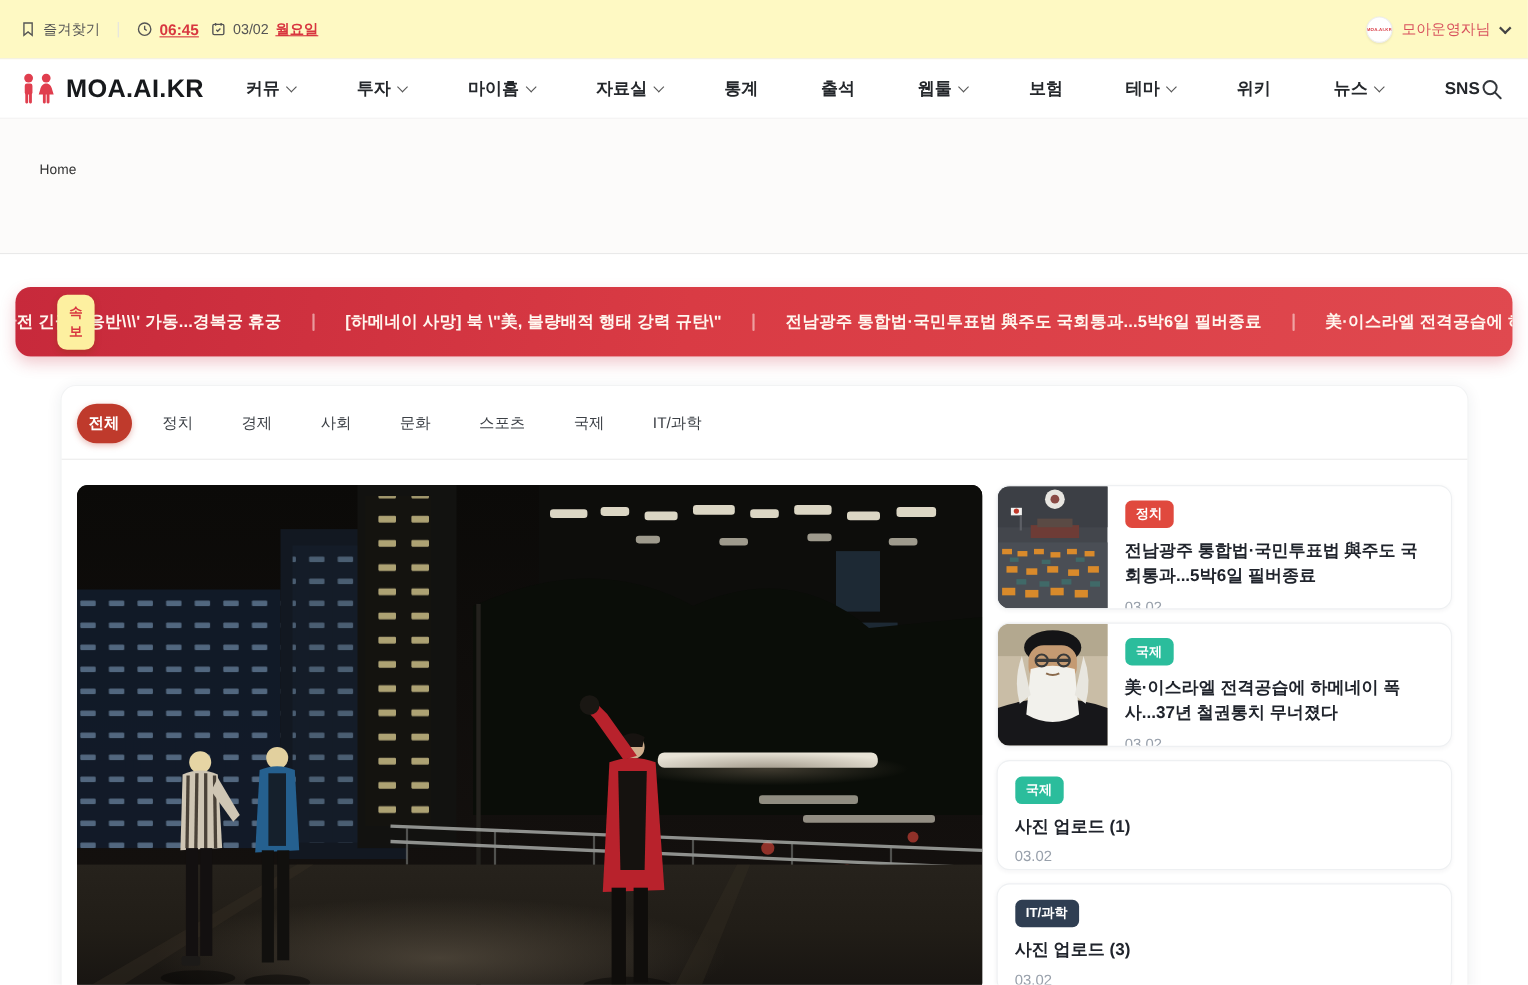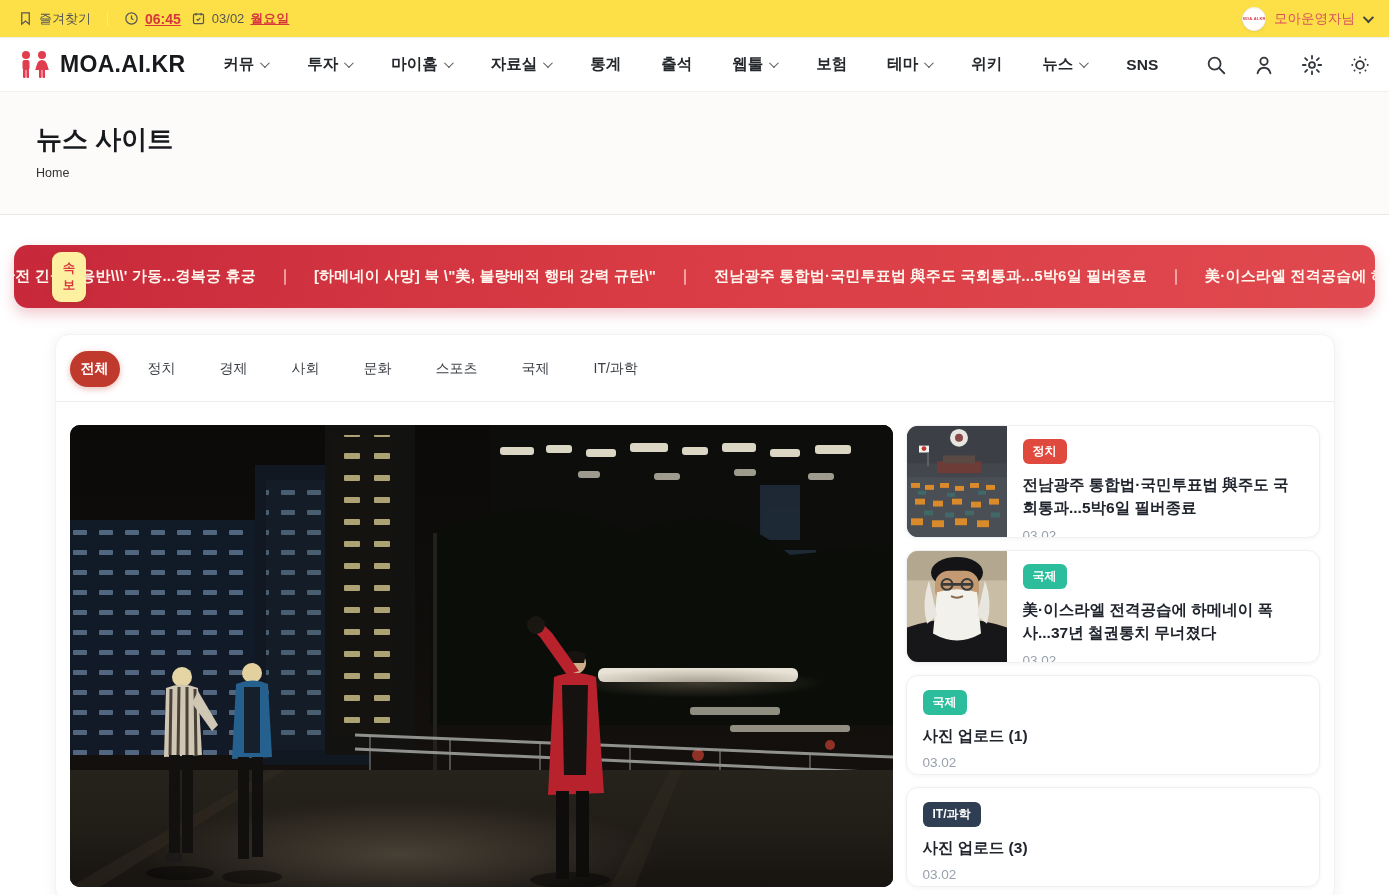--- a/index.html
+++ b/index.html
@@ -1,42 +1,42 @@
 <!DOCTYPE html>
 <html lang="ko"><head>
 <meta charset="utf-8">
 <style>
   * { margin:0; padding:0; box-sizing:border-box; }
   html,body { width:1389px; height:895px; overflow:hidden; background:#ffffff;
     font-family:"Liberation Sans","DejaVu Sans",sans-serif; color:#222; }
 
   
-  .topbar { height:38px; display:flex; align-items:center; justify-content:space-between;
-    padding:0 18px; border-bottom:1px solid #efefef; background:#fde047; font-size:13px; color:#555; }
+  .topbar { height:54px; display:flex; align-items:center; justify-content:space-between;
+    padding:0 18px; border-bottom:1px solid #efefef; background:#fef9c3; font-size:13px; color:#555; }
   .topbar-left { display:flex; align-items:center; gap:10px; }
   .tb-group { display:flex; align-items:center; gap:6px; }
   .tb-sep { width:1px; height:14px; background:#e3e3e3; margin:0 6px; }
   .tb-red { color:#d8363f; font-weight:bold;text-decoration:underline; }
   .tb-icon { width:15px; height:15px; display:inline-flex; }
   .tb-icon svg { width:100%; height:100%; }
   .topbar-right { display:flex; align-items:center; gap:8px; }
   .avatar { width:24px; height:24px; border-radius:50%; background:#fff; border:1px solid #eee;
     box-shadow:0 1px 2px rgba(0,0,0,.08); display:flex; align-items:center; justify-content:center;
     font-size:4px; font-weight:bold; color:#d8363f; letter-spacing:.2px; overflow:hidden; }
   .username { color:#d8525e; font-size:13.5px; }
   .chev { width:8px; height:8px; border-right:2px solid #444; border-bottom:2px solid #444;
     transform:rotate(45deg) translateY(-2px); display:inline-block; }
 
   
   .navbar { height:54px; display:flex; align-items:center; padding:0 18px;
     border-bottom:1px solid #f1f1f1; background:#fff; }
   .brand { display:flex; align-items:center; gap:8px; margin-right:38px; cursor:pointer; }
   .brand-logo { width:34px; height:30px; }
   .brand-text { font-size:23px; font-weight:800; color:#17191c; letter-spacing:.3px; }
-  .nav-menu { display:flex; align-items:center; gap:40px; }
+  .nav-menu { display:flex; align-items:center; gap:57px; }
   .nav-item { display:flex; align-items:center; gap:6px; font-size:15.5px; font-weight:600;
     color:#24272b; cursor:pointer; white-space:nowrap; }
   .nav-chev { width:7px; height:7px; border-right:1.6px solid #555; border-bottom:1.6px solid #555;
     transform:rotate(45deg) translateY(-2px); }
   .nav-icons { margin-left:auto; display:flex; align-items:center; gap:26px; }
   .nav-icon { width:22px; height:22px; cursor:pointer; color:#33373c; }
   .nav-icon svg { width:100%; height:100%; }
 
   
   .page-header { height:123px; background:#fcfbfa; border-bottom:1px solid #e9e9e9;
@@ -215,21 +215,20 @@
     <span class="nav-icon">
       <svg viewBox="0 0 24 24" fill="none" stroke="currentColor" stroke-width="2" stroke-linecap="round">
           <circle cx="12" cy="12" r="4.2"></circle>
           <path d="M12 3.5v.1M12 20.4v.1M3.5 12h.1M20.4 12h.1M6 6l.1.1M17.9 17.9l.1.1M18 6l-.1.1M6.1 17.9l-.1.1" stroke-dasharray="0.5 3"></path>
         </svg>
     </span>
   </div>
 </div>
 
 <div class="page-header">
-  <div class="page-title">뉴스 사이트</div>
   <div class="breadcrumb">Home</div>
 </div>
 
 <div class="ticker-wrap">
   <div class="ticker">
     <div class="ticker-track">
       <span class="t-item">안전 긴급대응반\\\' 가동...경복궁 휴궁</span>
       <span class="t-sep"></span>
       <span class="t-item">[하메네이 사망] 북 \"美, 불량배적 행태 강력 규탄\"</span>
       <span class="t-sep"></span>

